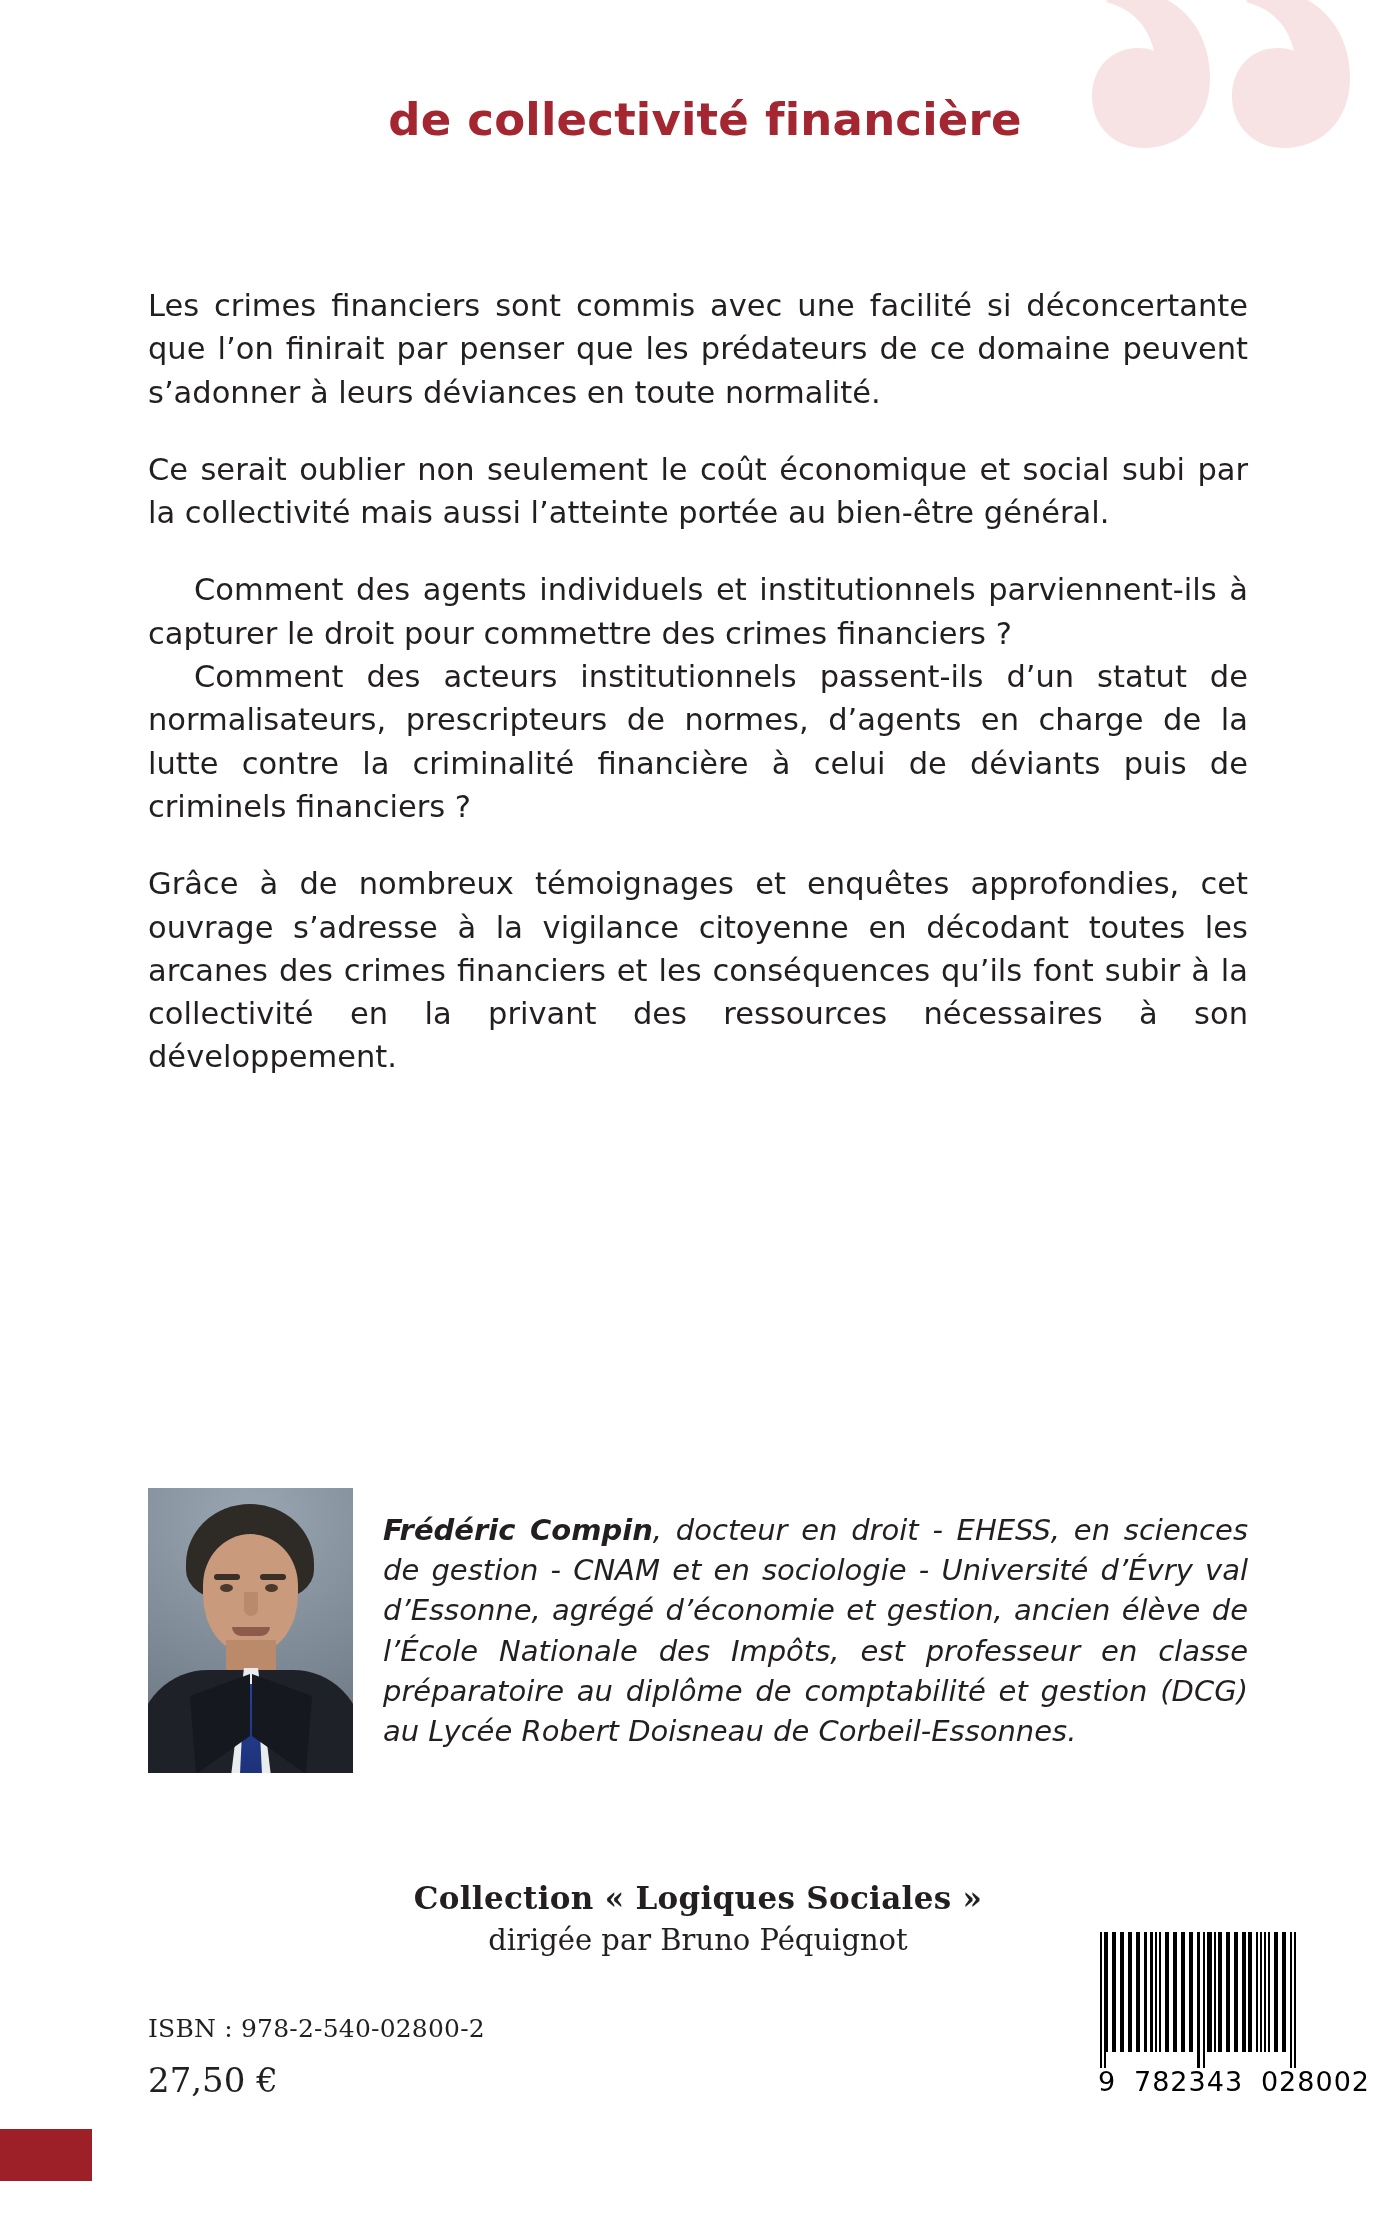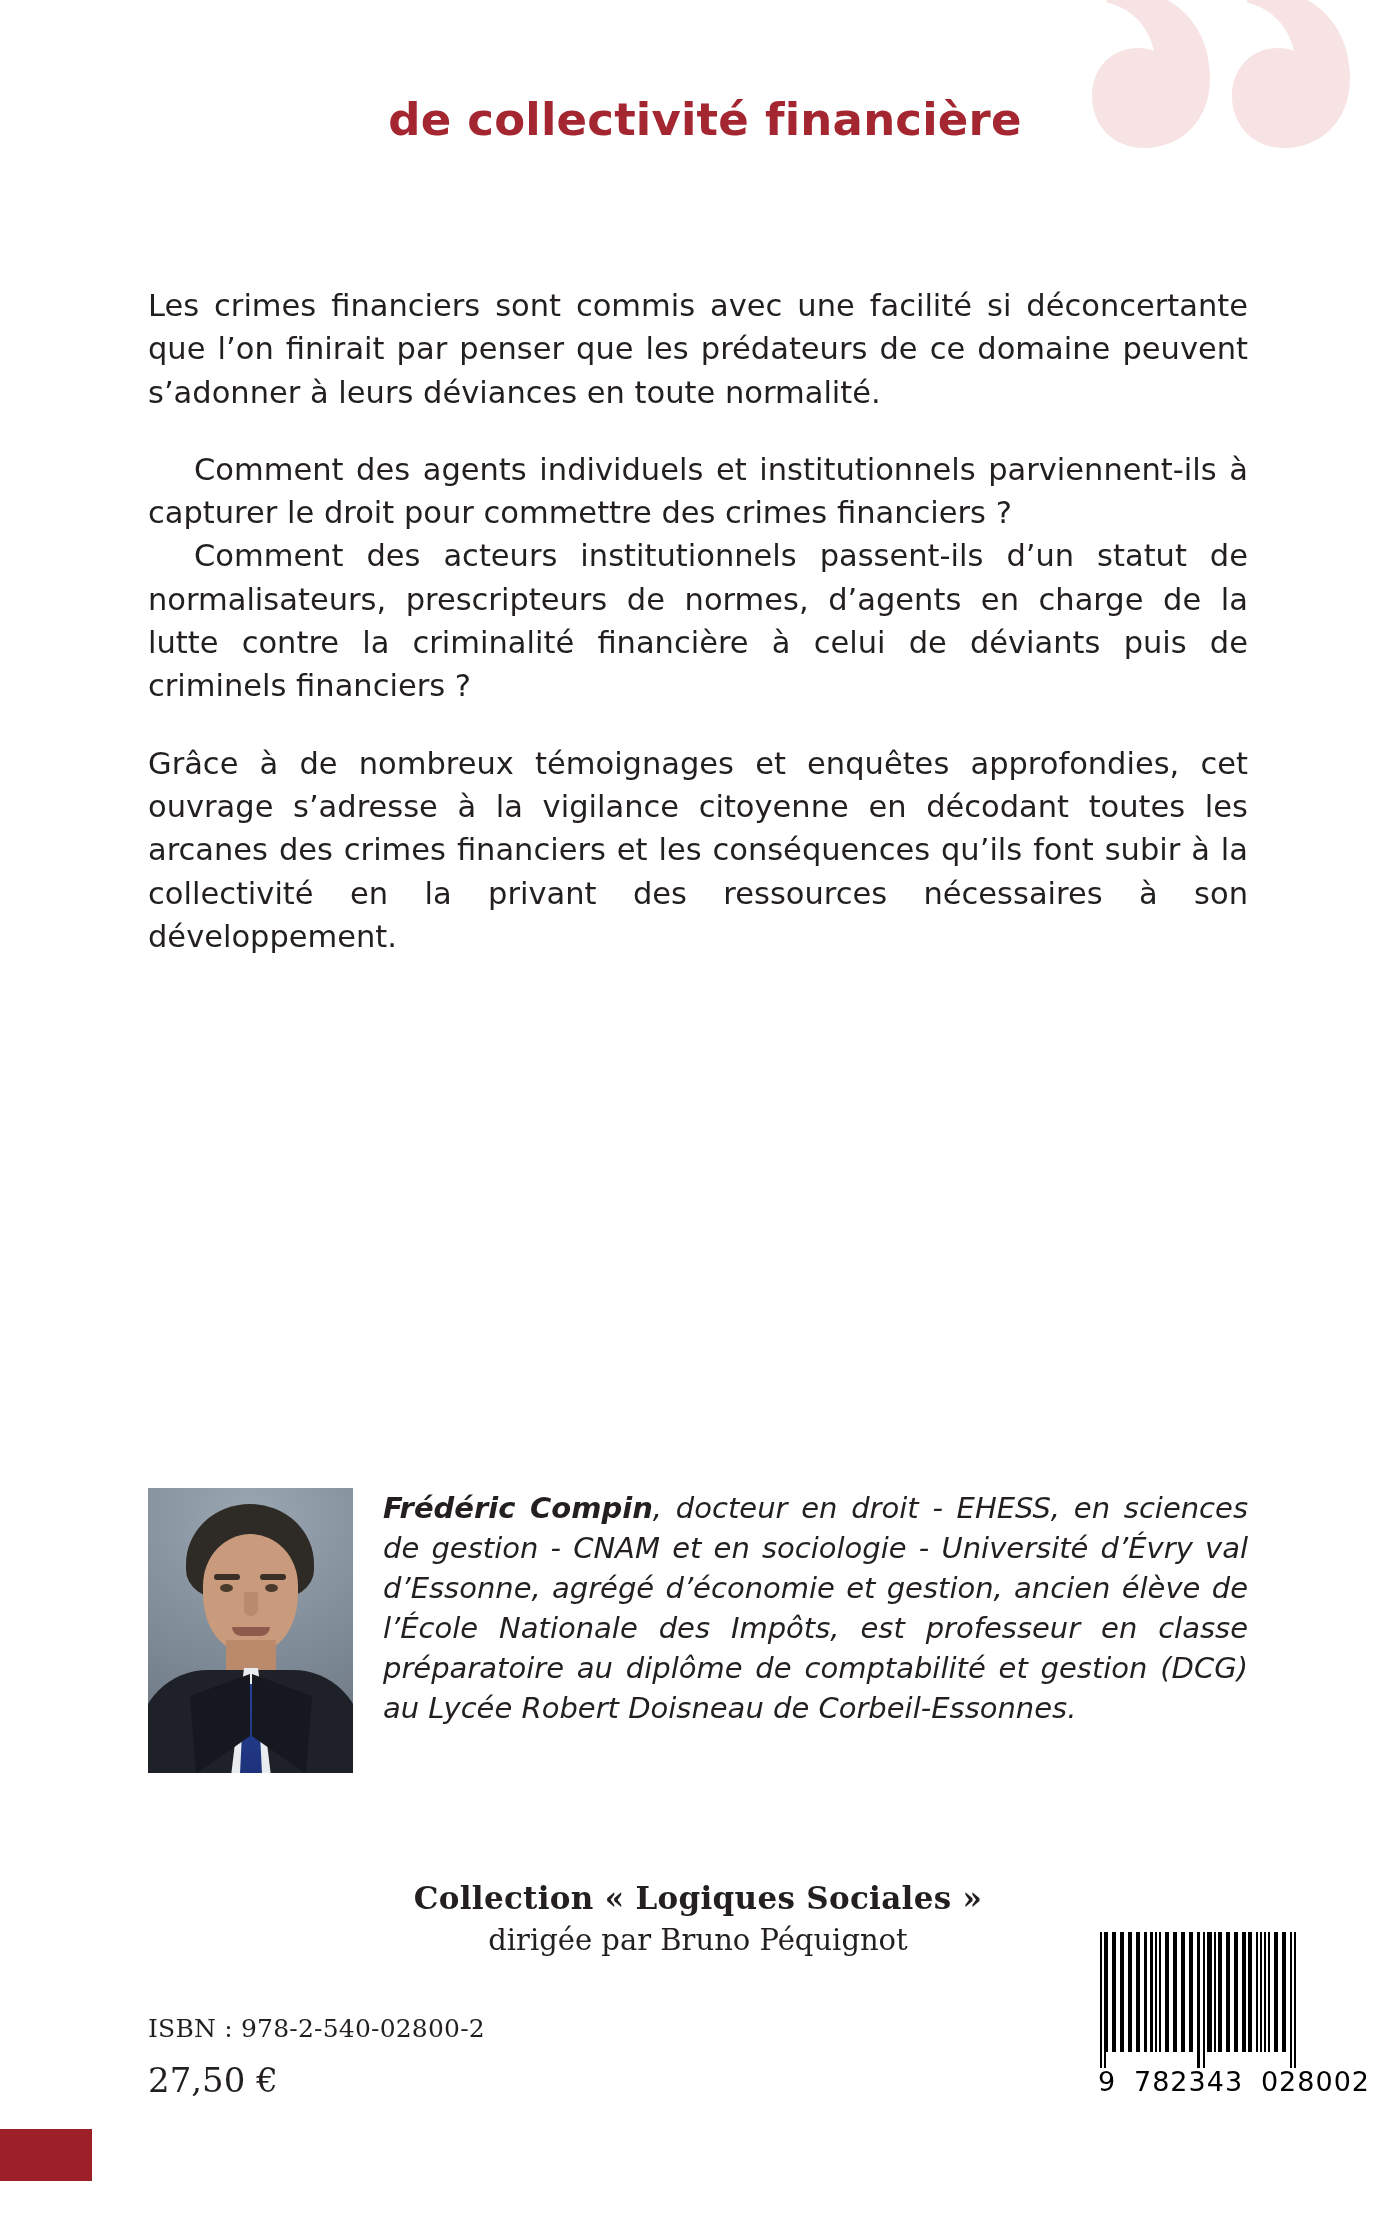--- a/index.html
+++ b/index.html
@@ -80,21 +80,21 @@
     height: 34px;
   }
 
   
   .author-block {
     position: absolute;
     top: 1488px;
     left: 148px;
     width: 1100px;
     display: flex;
-    align-items: flex-start;
+    align-items: center;
   }
   .author-photo {
     width: 205px;
     height: 285px;
     flex: 0 0 205px;
     position: relative;
     overflow: hidden;
     background: linear-gradient(180deg, #6f7d8c 0%, #8e9aa6 45%, #aab4bd 100%);
   }
   
@@ -294,20 +294,21 @@
     </g>
   </svg>
 </div>
 
 <div class="title">
   <div>de collectivité financière</div>
 </div>
 
 <div class="content">
   <p class="para">Les crimes financiers sont commis avec une facilité si déconcertante que l’on finirait par penser que les prédateurs de ce domaine peuvent s’adonner à leurs déviances en toute normalité.</p>
+  <p class="para">Ce serait oublier non seulement le coût économique et social subi par la collectivité mais aussi l’atteinte portée au bien-être général.</p>
   <p class="para indent">Comment des agents individuels et institutionnels parviennent-ils à capturer le droit pour commettre des crimes financiers ?</p>
   <p class="para indent">Comment des acteurs institutionnels passent-ils d’un statut de normalisateurs, prescripteurs de normes, d’agents en charge de la lutte contre la criminalité financière à celui de déviants puis de criminels financiers ?</p>
   <div class="gap-block"></div>
   <p class="para last">Grâce à de nombreux témoignages et enquêtes approfondies, cet ouvrage s’adresse à la vigilance citoyenne en décodant toutes les arcanes des crimes financiers et les conséquences qu’ils font subir à la collectivité en la privant des ressources nécessaires à son développement.</p>
 </div>
 
 <div class="author-block">
   <div class="author-photo">
     <div class="ph-bg"></div>
     <div class="ph-hair"></div>

